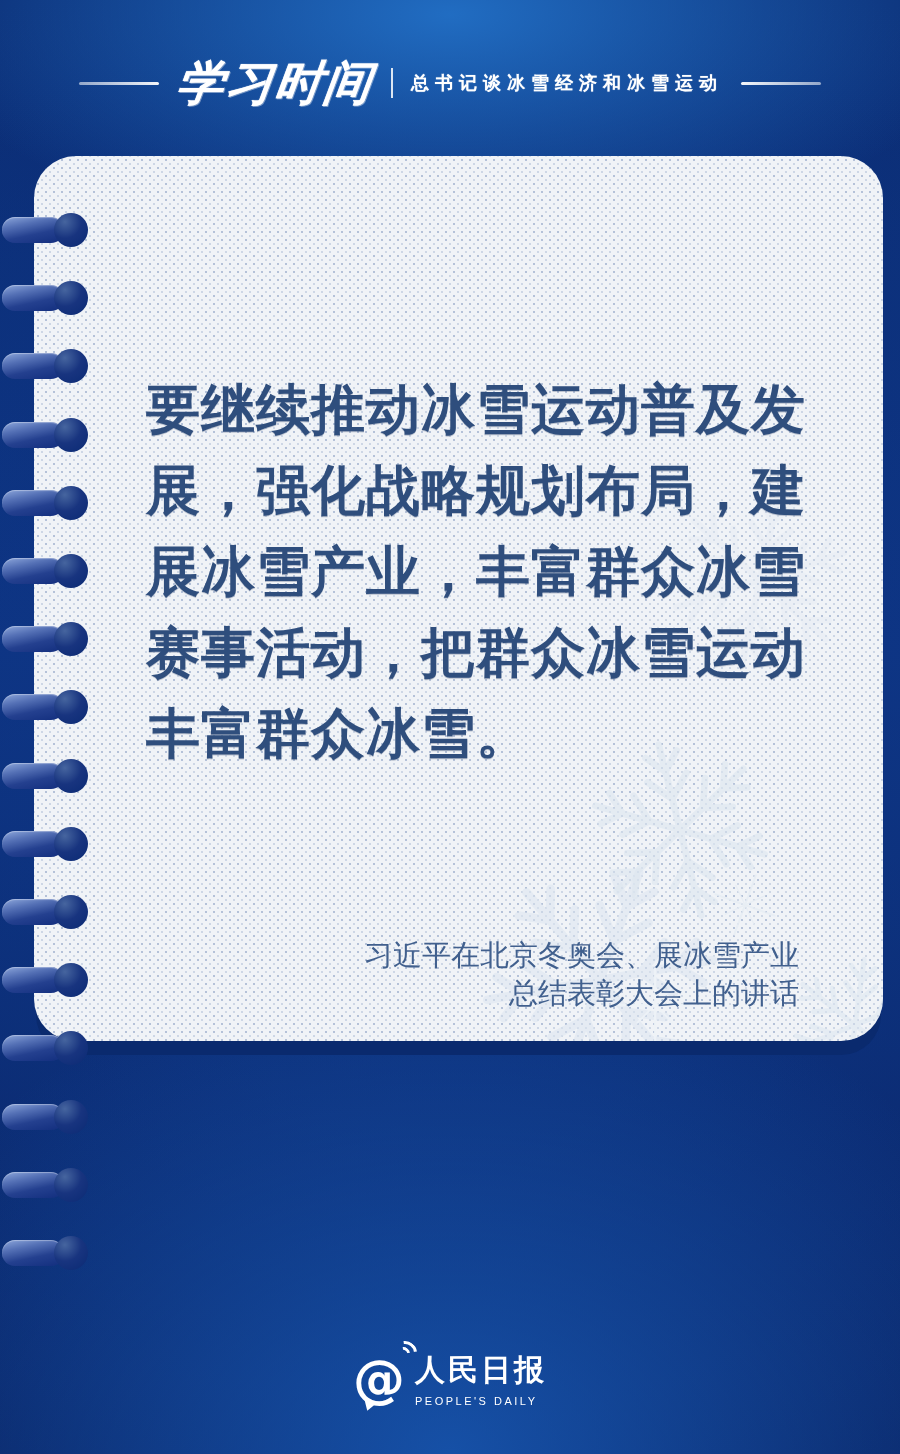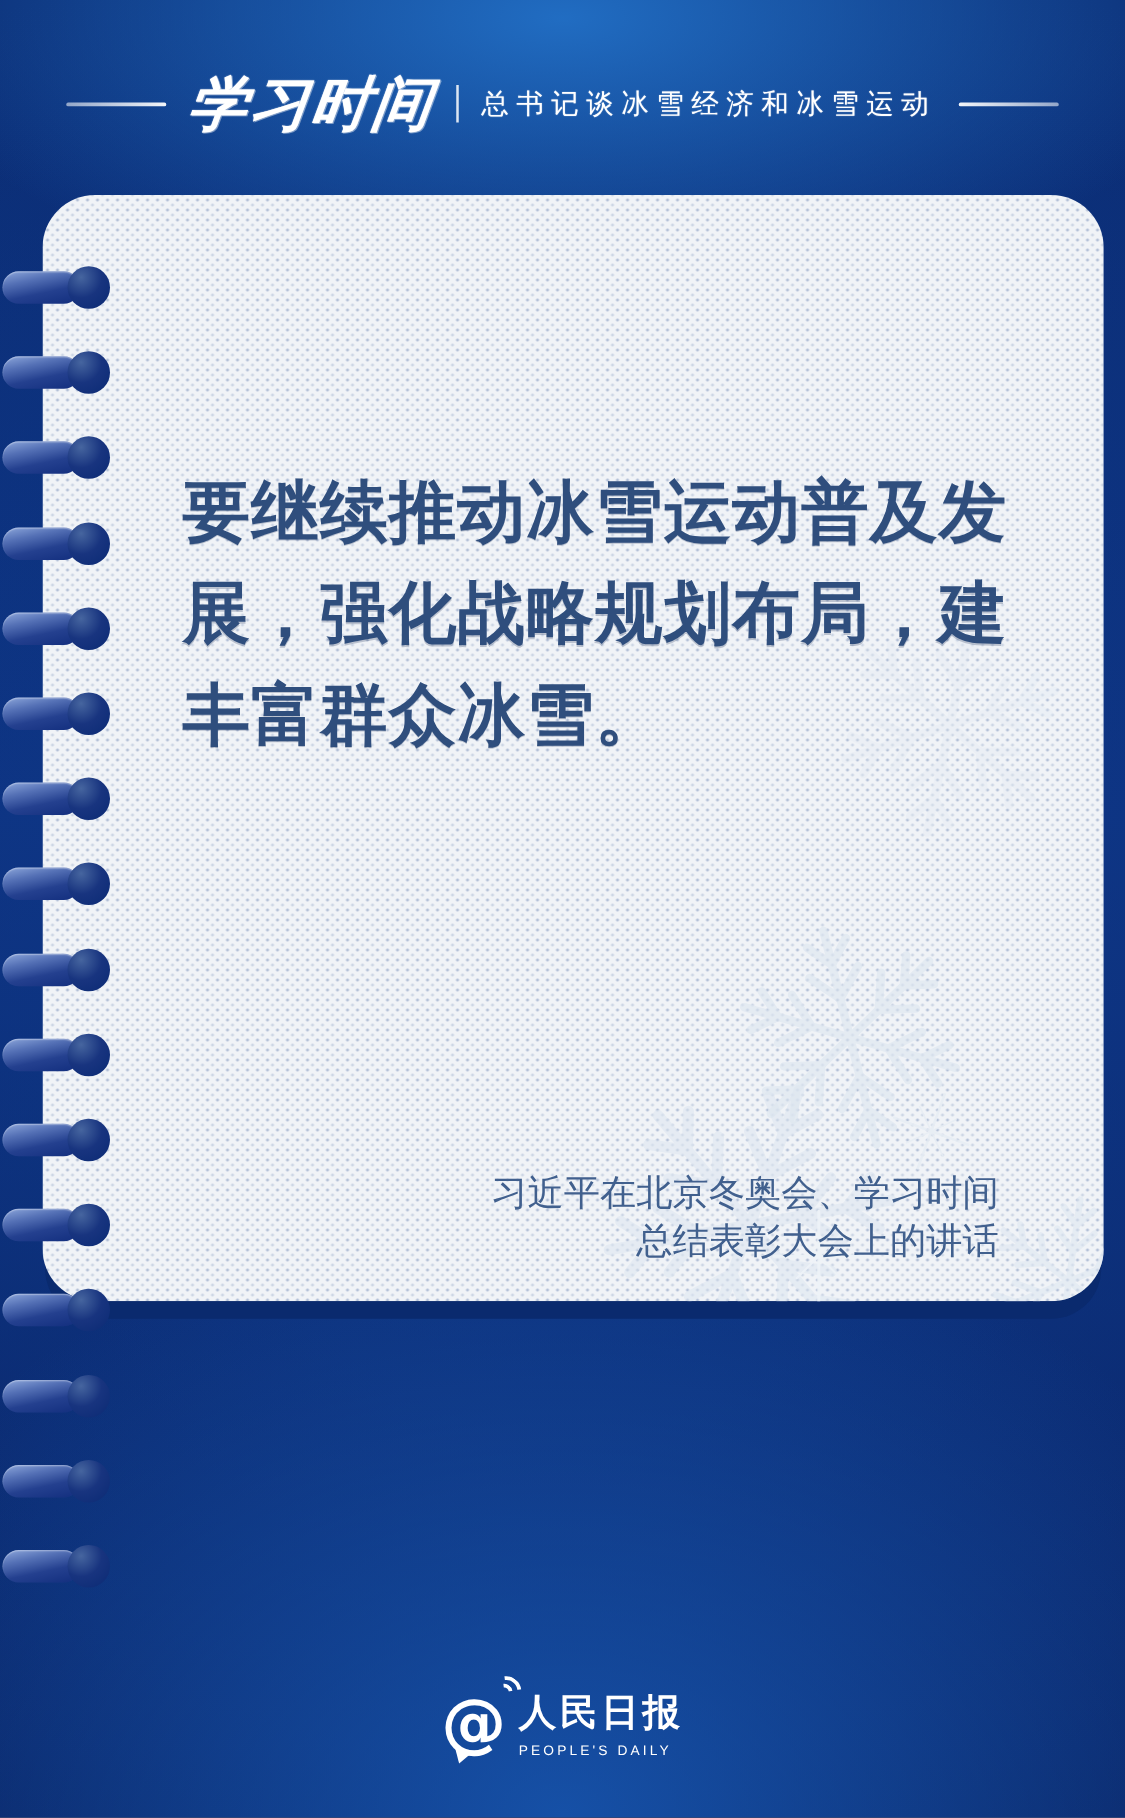--- a/index.html
+++ b/index.html
@@ -22,21 +22,21 @@
   .hline { width:80px; height:3px; border-radius:2px;
     background:linear-gradient(90deg, rgba(255,255,255,.55), rgba(255,255,255,.95)); }
   .hline.right { background:linear-gradient(90deg, rgba(255,255,255,.95), rgba(255,255,255,.55)); }
   .logo-script {
     font-size:47px; font-weight:700; font-style:italic; letter-spacing:2px;
     transform:skewX(-7deg); text-shadow:0 0 1px #fff, 1px 1px 0 rgba(255,255,255,.4);
     white-space:nowrap;
   }
   .vbar { width:2px; height:30px; background:rgba(255,255,255,.85); }
   .subtitle {
-    font-size:22px; font-weight:400; letter-spacing:6px; white-space:nowrap;
+    font-size:18px; font-weight:700; letter-spacing:6px; white-space:nowrap;
     text-shadow:0 0 1px rgba(255,255,255,.6);
   }
 
   
   .card {
     position:absolute; left:34px; top:156px; width:849px; height:885px;
     border-radius:42px; overflow:hidden;
     background-color:var(--paper,#f0f3f7);
     background-image:
       radial-gradient(rgba(82,112,166,.38) 1px, transparent 1.45px),
@@ -168,25 +168,27 @@
     <svg class="deco" style="left:676px; top:714px; width:70px; height:70px; color:#e7edf4; opacity:.8; transform:rotate(20deg)">
         <use href="#sparkle-sym"></use>
       </svg>
     <svg class="deco" style="left:501px; top:1029px; width:60px; height:60px; color:#f4f8fb; opacity:.95; transform:rotate(12deg)">
         <use href="#sparkle-sym"></use>
       </svg>
 
     <div class="quote">
       <div>要继续推动冰雪运动普及发</div>
       <div>展，强化战略规划布局，建</div>
+      <div>展冰雪产业，丰富群众冰雪</div>
+      <div>赛事活动，把群众冰雪运动</div>
       <div>丰富群众冰雪。</div>
     </div>
 
     <div class="attribution">
-      <div>习近平在北京冬奥会、学习时间</div>
+      <div>习近平在北京冬奥会、展冰雪产业</div>
       <div>总结表彰大会上的讲话</div>
     </div>
   </div>
 
   <div class="rings">
       <div class="ring" style="top: 217px;"></div>
       <div class="ring" style="top: 285px;"></div>
       <div class="ring" style="top: 353px;"></div>
       <div class="ring" style="top: 422px;"></div>
       <div class="ring" style="top: 490px;"></div>

